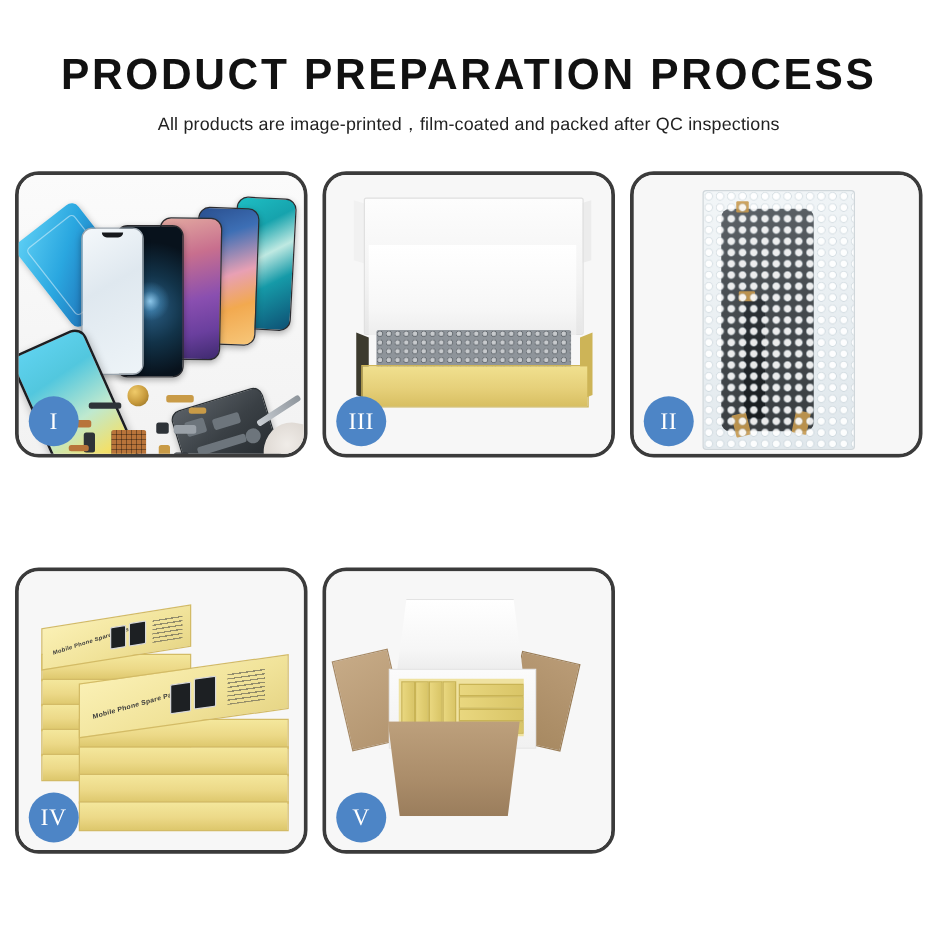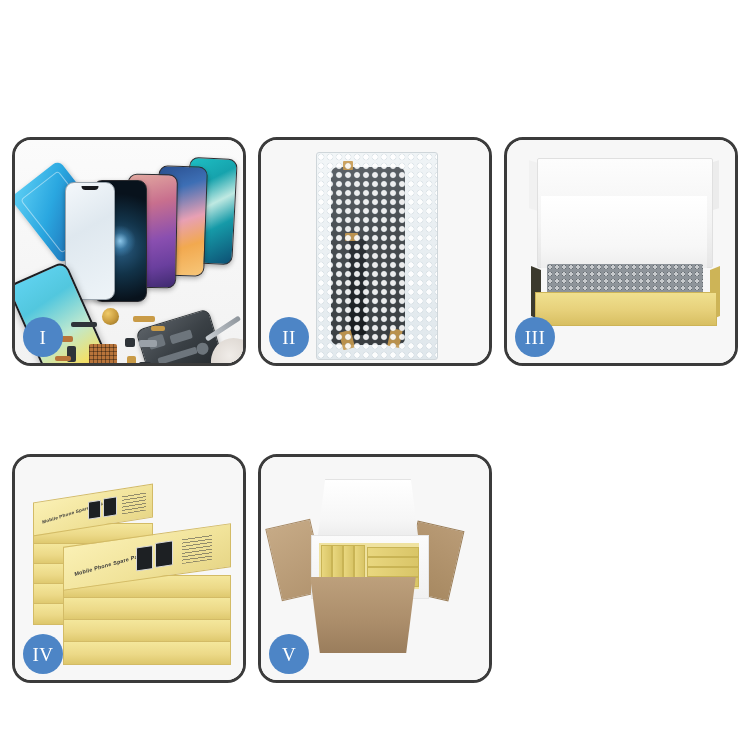--- a/index.html
+++ b/index.html
@@ -205,20 +205,24 @@
     background:linear-gradient(180deg,#c5a981 0%,#b2956d 100%);
     clip-path:polygon(0 24%, 100% 0, 100% 74%, 0 100%); }
   .c6-seam { position:absolute; background:rgba(120,98,70,.55); }
   .c6-tape { position:absolute; background:#b49068; border:1px solid #a3815b; }
 </style>
 </head>
 <body>
 
 <div class="page">
 
+  <div class="header">
+    <h1 class="title">PRODUCT PREPARATION PROCESS</h1>
+    <p class="subtitle">All products are image-printed，film-coated and packed after QC inspections</p>
+  </div>
 
   <div class="grid">
 
     <div class="panel">
       <div class="photo p1-bg">
         <div class="ph-blue-film"></div>
 
         <div class="ph ph-teal"></div>
         <div class="ph ph-orange"></div>
         <div class="ph ph-purple"></div>
@@ -256,47 +260,47 @@
           <div class="hand"></div>
         </div>
       </div>
       <div class="badge">
         <span>I</span>
       </div>
     </div>
 
     <div class="panel">
       <div class="photo">
-        <div class="bw-bag">
-          <div class="bw-screen"></div>
-          <div class="bw-flex"></div>
-          <span class="bw-tape" style="left:26px; top:8px;  width:10px; height:9px;"></span>
-          <span class="bw-tape" style="left:28px; top:80px; width:13px; height:8px;"></span>
-          <span class="bw-tape" style="left:24px; top:178px; width:12px; height:18px; transform:rotate(-14deg);"></span>
-          <span class="bw-tape" style="left:72px; top:176px; width:12px; height:18px; transform:rotate(12deg);"></span>
-        </div>
-      </div>
-      <div class="badge">
-        <span>II</span>
-      </div>
-    </div>
-
-    <div class="panel">
-      <div class="photo">
         <div class="b3-lid-flap-l"></div>
         <div class="b3-lid-flap-r"></div>
         <div class="b3-lid"></div>
         <div class="b3-foam"></div>
         <div class="b3-side-l"></div>
         <div class="b3-side-r"></div>
         <div class="b3-bubble"></div>
         <div class="b3-front"></div>
       </div>
       <div class="badge">
         <span>III</span>
+      </div>
+    </div>
+
+    <div class="panel">
+      <div class="photo">
+        <div class="bw-bag">
+          <div class="bw-screen"></div>
+          <div class="bw-flex"></div>
+          <span class="bw-tape" style="left:26px; top:8px;  width:10px; height:9px;"></span>
+          <span class="bw-tape" style="left:28px; top:80px; width:13px; height:8px;"></span>
+          <span class="bw-tape" style="left:24px; top:178px; width:12px; height:18px; transform:rotate(-14deg);"></span>
+          <span class="bw-tape" style="left:72px; top:176px; width:12px; height:18px; transform:rotate(12deg);"></span>
+        </div>
+      </div>
+      <div class="badge">
+        <span>II</span>
       </div>
     </div>
 
     <div class="panel">
       <div class="photo">
         <div class="stack">
 
           <div class="sbox" style="left:0;   top:46px;  width:118px; height:20px;"></div>
           <div class="sbox" style="left:0;   top:66px;  width:118px; height:20px;"></div>
           <div class="sbox" style="left:0;   top:86px;  width:118px; height:20px;"></div>

